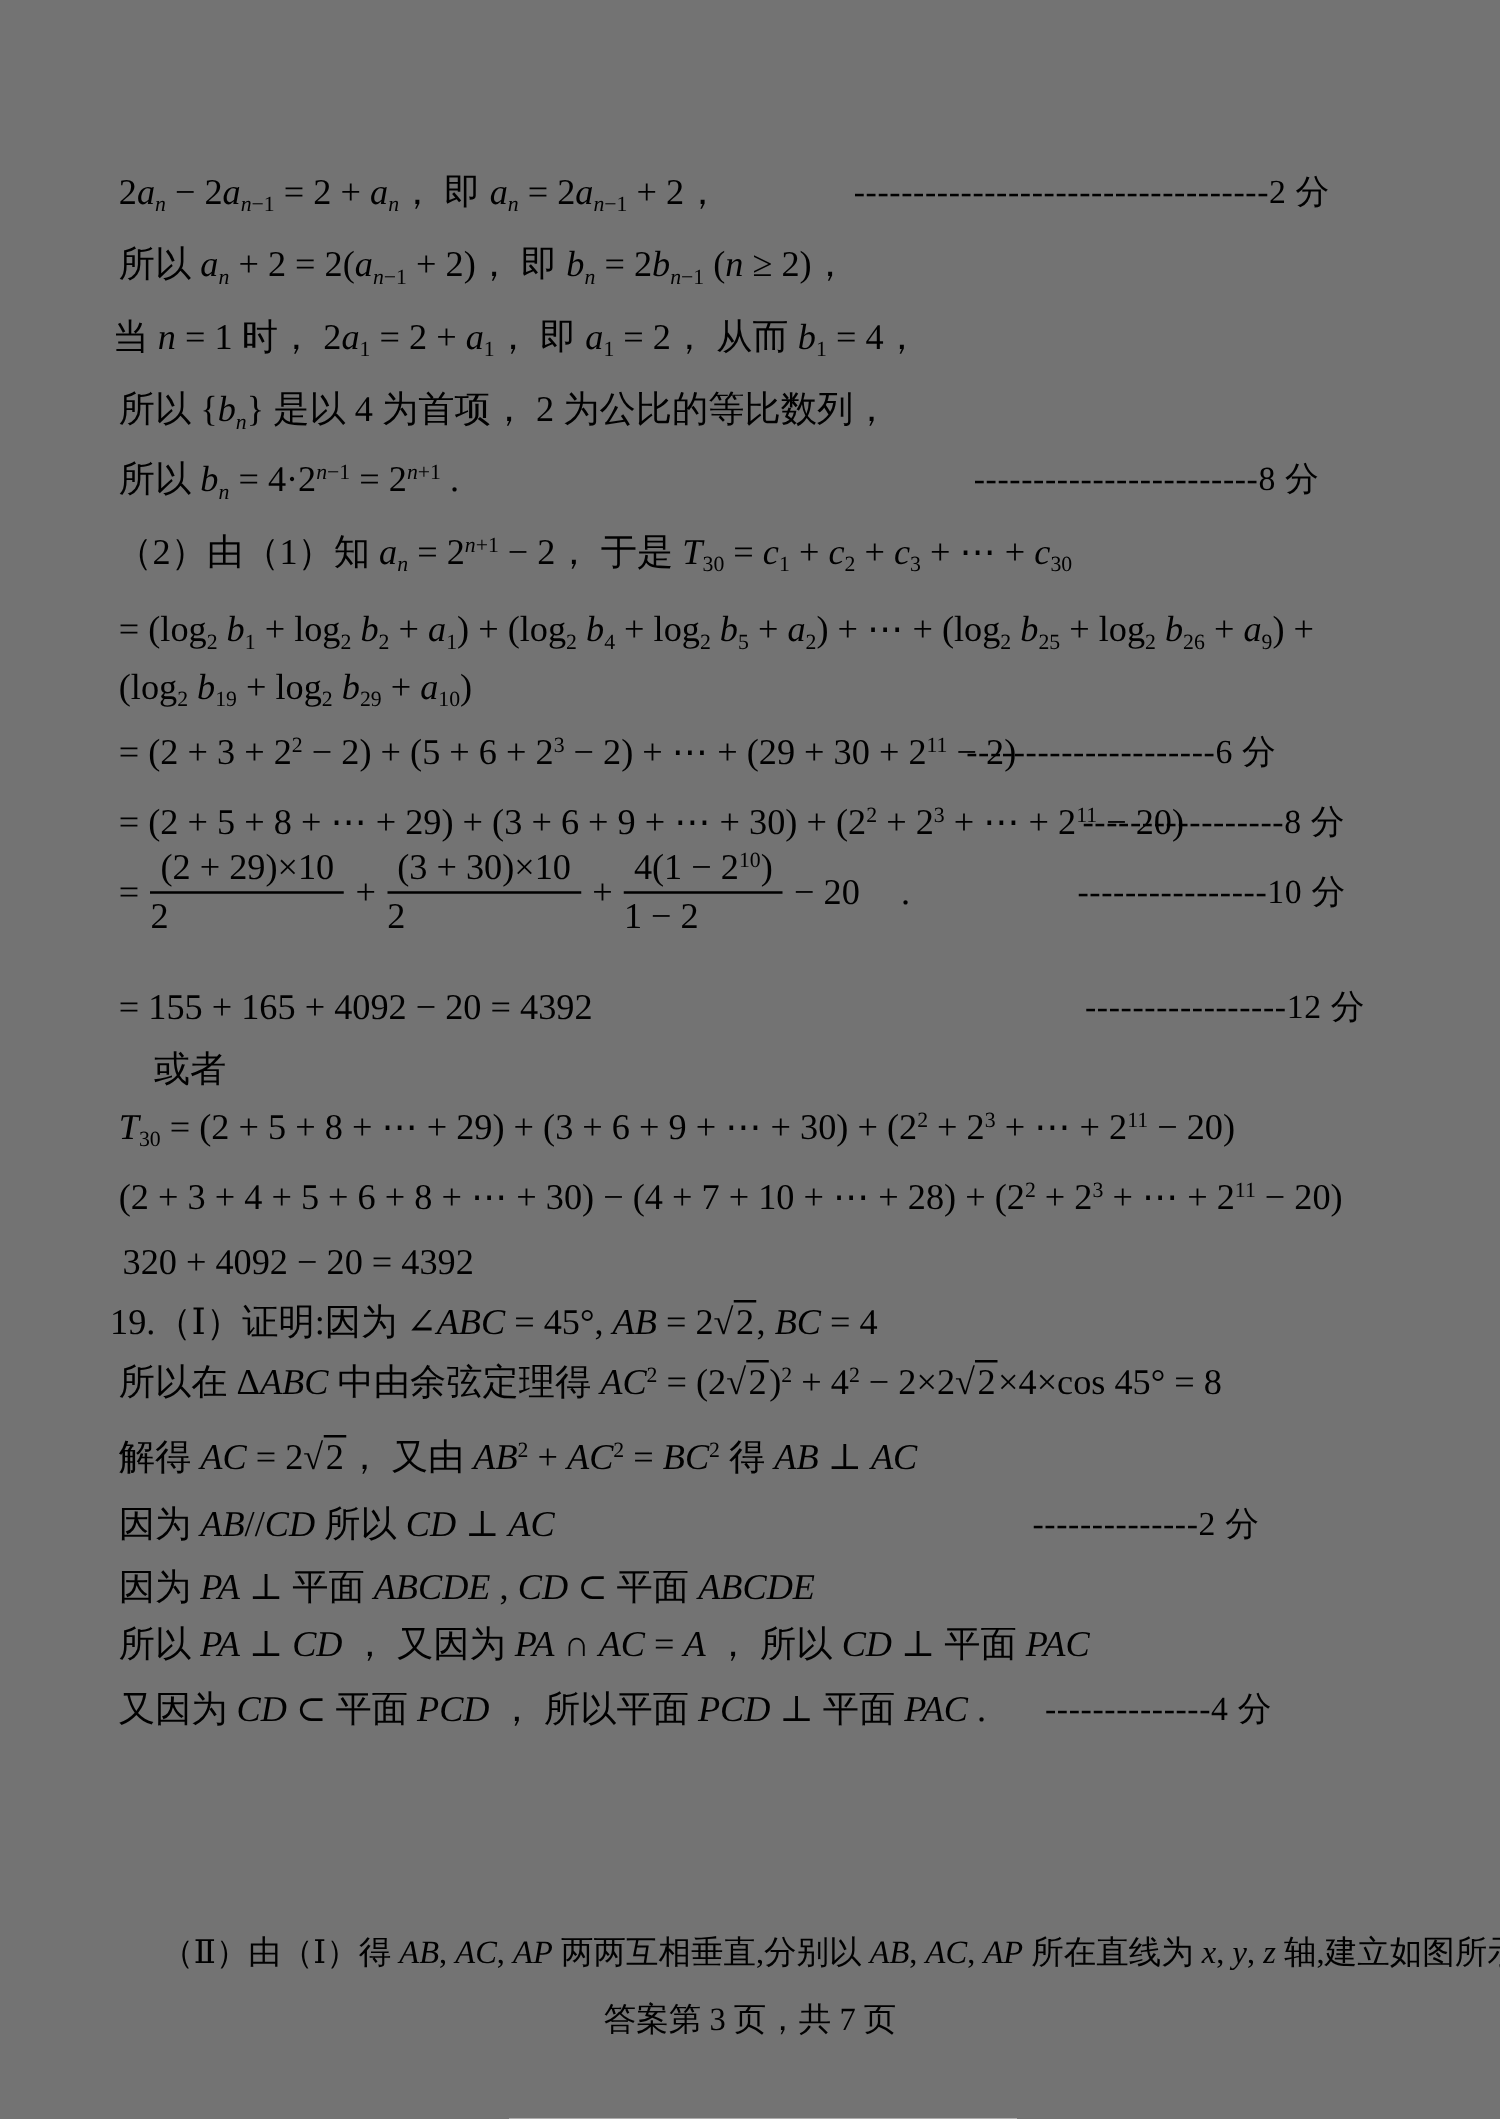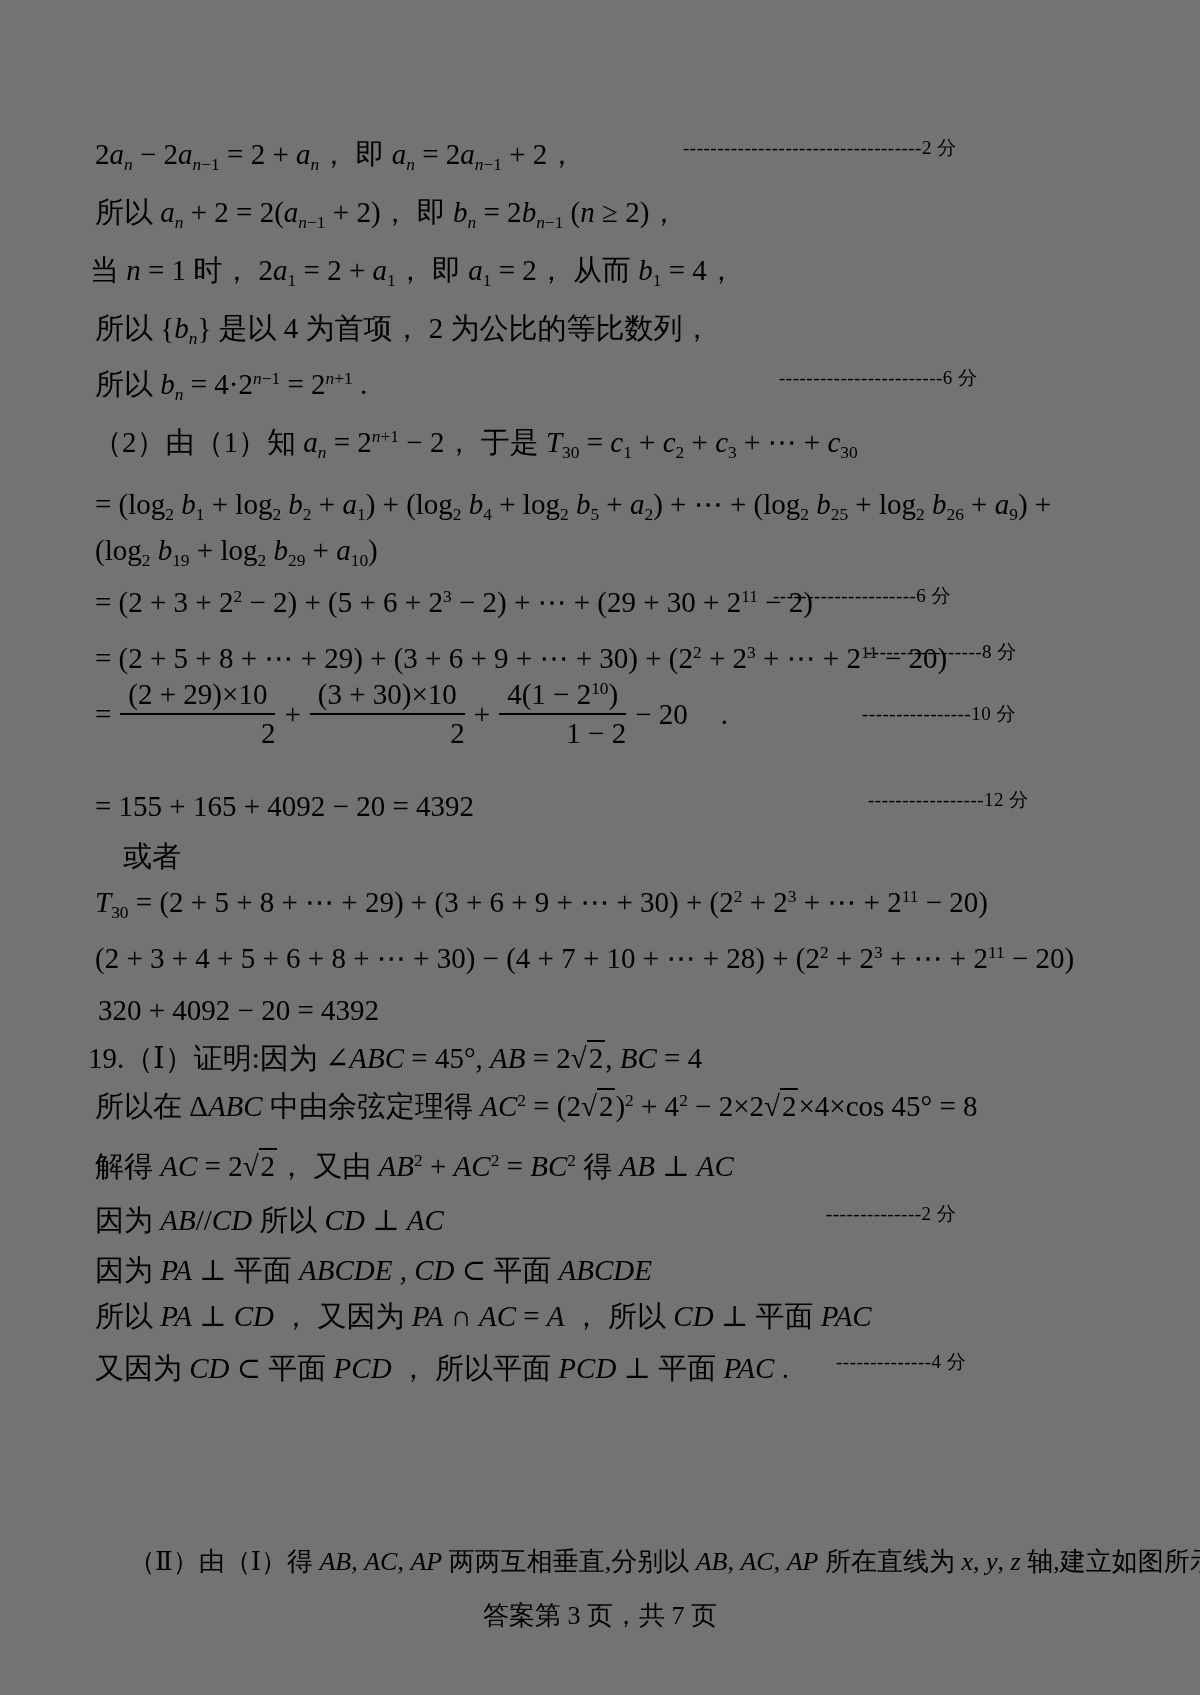--- a/index.html
+++ b/index.html
@@ -4,23 +4,23 @@
 <style>
   html,body{margin:0;padding:0;background:#ffffff;}
   body{width:1200px;height:1695px;position:relative;overflow:hidden;
        font-family:"Liberation Serif","DejaVu Serif",serif;color:#000;}
   .page{position:absolute;inset:0;background:#737373;}
   .line{position:absolute;font-size:29px;line-height:1.3;white-space:nowrap;}
   .line i{font-style:italic;}
   sub,sup{font-size:60%;line-height:0;}
   sub{vertical-align:-0.35em;}
   sup{vertical-align:0.55em;}
-  .score{position:absolute;top:0;font-size:19px;letter-spacing:0.5px;white-space:nowrap;}
+  .score{position:absolute;top:0;font-size:27px;letter-spacing:0.5px;white-space:nowrap;}
   .frac-line{display:flex;align-items:center;gap:9px;}
-  .frac{display:inline-flex;flex-direction:column;align-items:flex-end;line-height:1.15;}
+  .frac{display:inline-flex;flex-direction:column;align-items:flex-start;line-height:1.15;}
   .frac .num{border-bottom:2px solid #000;padding:0 8px 2px 8px;}
   .frac .den{padding-top:2px;}
   .frac-line .score{top:50%;transform:translateY(-50%);font-family:Liberation Serif, serif;}
   .period{margin-left:24px;}
   .sqrt .rad{border-top:2px solid #000;padding:0 2px;}
   .small-line{font-size:26px;margin-left:29px;}
   .footer{position:absolute;top:1598px;left:0;width:100%;text-align:center;font-size:26px;}
 </style>
 </head>
 <body>
@@ -39,21 +39,21 @@
   <div class="line" style="top:252px;left:90px">
     <span>当 <i>n</i> = 1 时， 2<i>a</i><sub>1</sub> = 2 + <i>a</i><sub>1</sub>， 即 <i>a</i><sub>1</sub> = 2， 从而 <i>b</i><sub>1</sub> = 4，</span>
   </div>
 
   <div class="line" style="top:310px;left:95px">
     <span>所以 {<i>b</i><sub><i>n</i></sub>} 是以 4 为首项， 2 为公比的等比数列，</span>
   </div>
 
   <div class="line" style="top:366px;left:95px">
     <span>所以 <i>b</i><sub><i>n</i></sub> = 4·2<sup><i>n</i>−1</sup> = 2<sup><i>n</i>+1</sup> .</span>
-    <span class="score" style="left:684px">------------------------6 分</span>
+    <span class="score" style="left:684px">------------------------8 分</span>
   </div>
 
   <div class="line" style="top:424px;left:93px">
     <span>（2）由（1）知 <i>a</i><sub><i>n</i></sub> = 2<sup><i>n</i>+1</sup> − 2， 于是 <i>T</i><sub>30</sub> = <i>c</i><sub>1</sub> + <i>c</i><sub>2</sub> + <i>c</i><sub>3</sub> + ⋯ + <i>c</i><sub>30</sub></span>
   </div>
 
   <div class="line" style="top:486px;left:95px">
     <span>= (log<sub>2</sub> <i>b</i><sub>1</sub> + log<sub>2</sub> <i>b</i><sub>2</sub> + <i>a</i><sub>1</sub>) + (log<sub>2</sub> <i>b</i><sub>4</sub> + log<sub>2</sub> <i>b</i><sub>5</sub> + <i>a</i><sub>2</sub>) + ⋯ + (log<sub>2</sub> <i>b</i><sub>25</sub> + log<sub>2</sub> <i>b</i><sub>26</sub> + <i>a</i><sub>9</sub>) +</span>
   </div>
 

